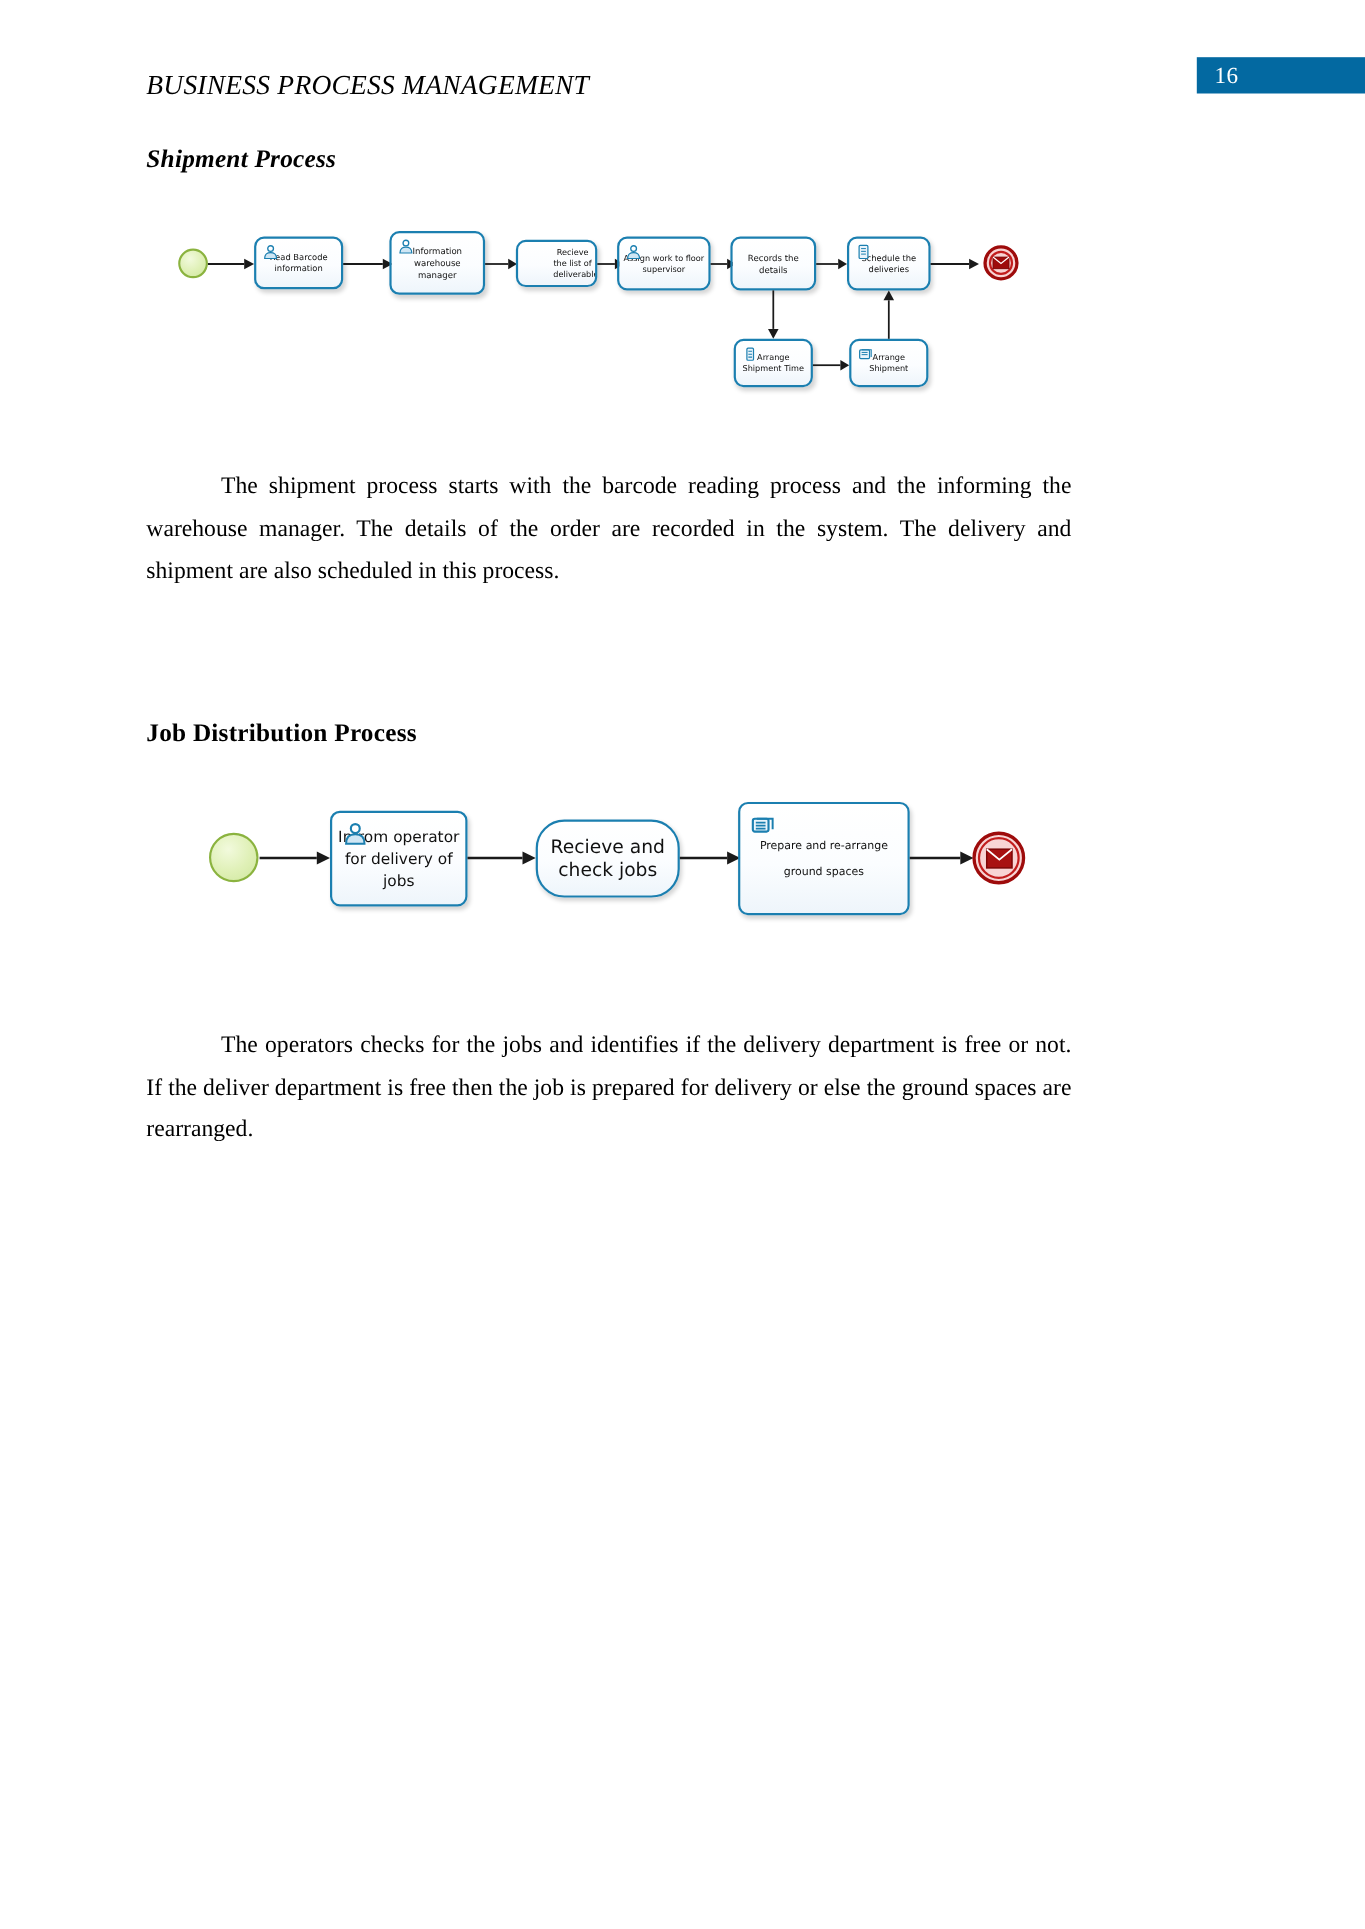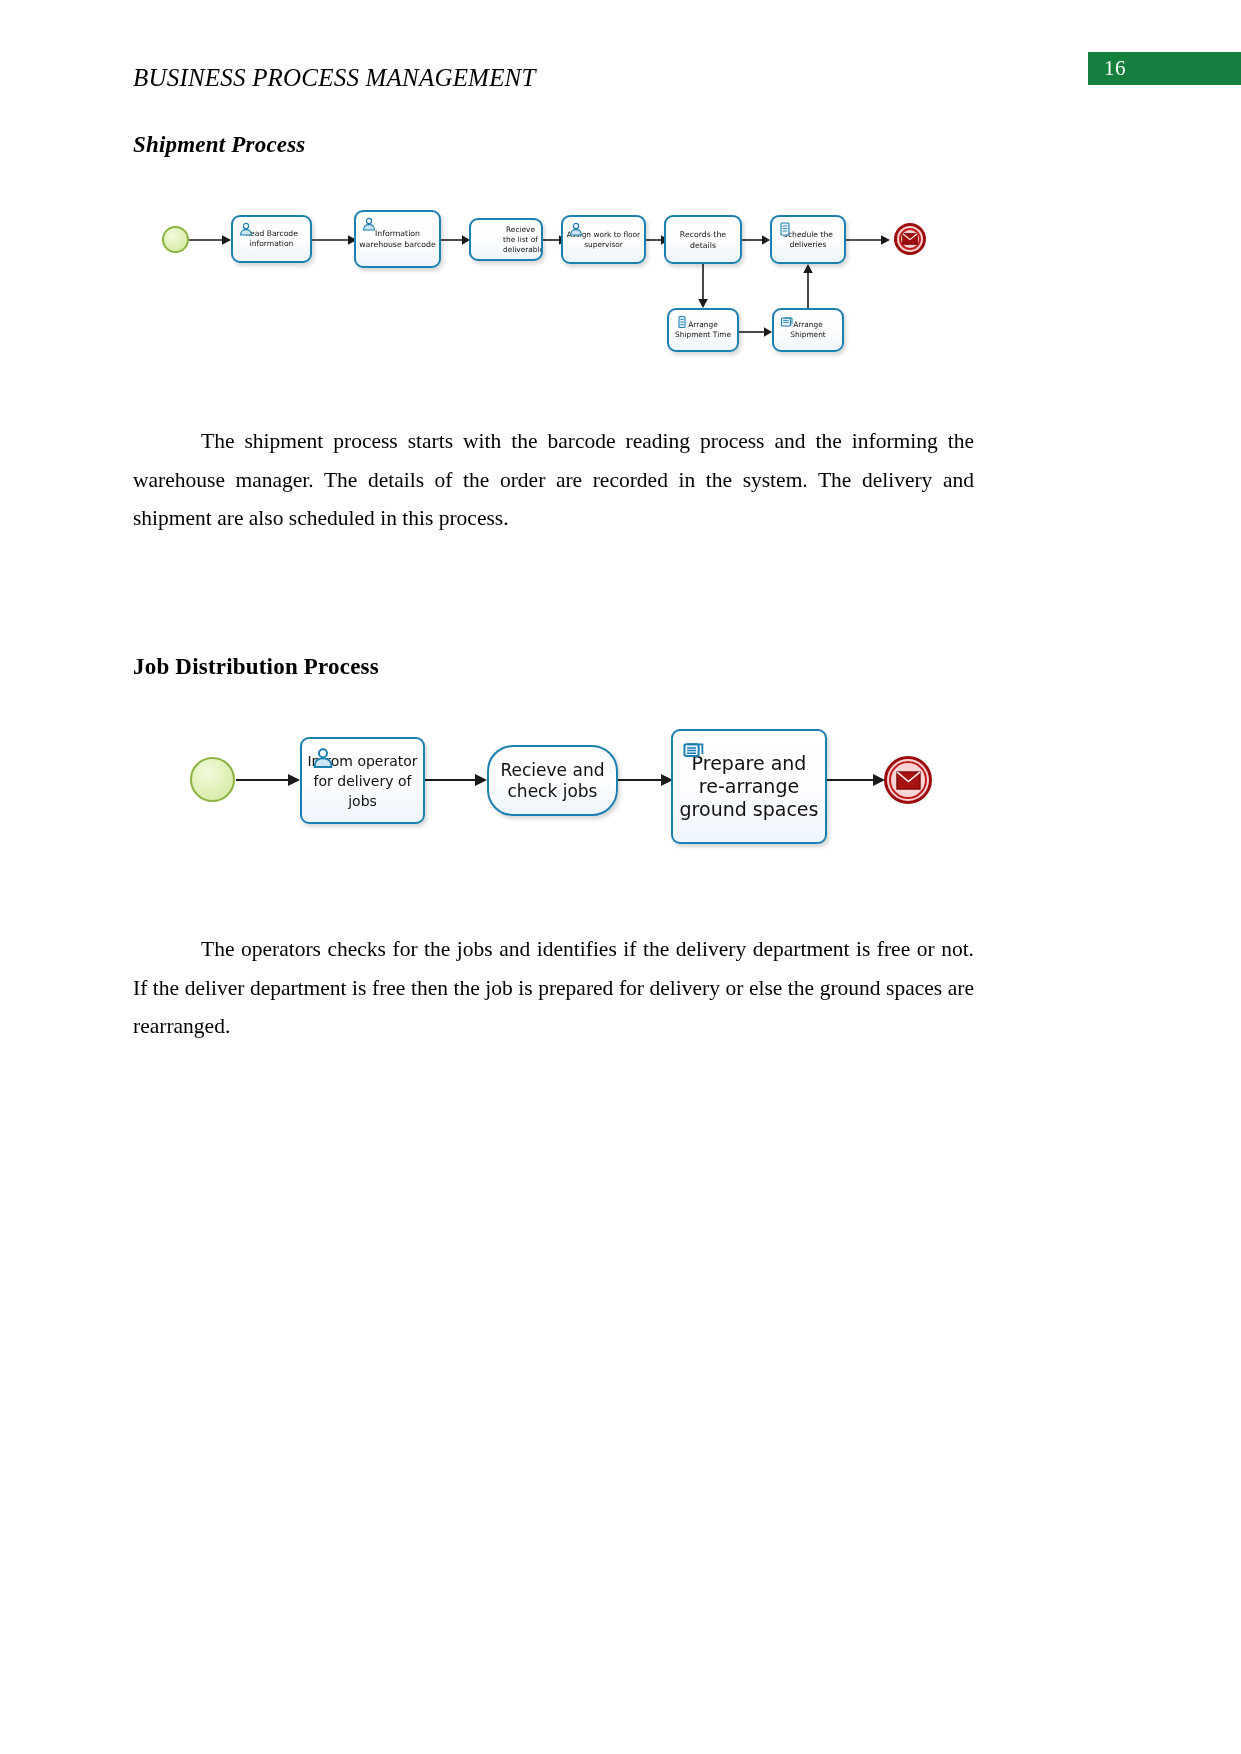--- a/index.html
+++ b/index.html
@@ -16,21 +16,21 @@
     overflow: hidden;
   }
 
   
   .page-badge {
     position: absolute;
     left: 1088px;
     top: 52px;
     width: 153px;
     height: 33px;
-    background: #15803d;
+    background: #0369a1;
     color: #ffffff;
     font-family: "Liberation Serif", "DejaVu Serif", serif;
     font-size: 21px;
     line-height: 33px;
     padding-left: 16px;
     box-sizing: border-box;
     letter-spacing: 0.5px;
   }
   .running-head {
     position: absolute;
@@ -174,21 +174,21 @@
       <line x1="0" y1="9" x2="36" y2="9" stroke="#1a1a1a" stroke-width="1.6"></line>
       <path d="M36 4.2 L45 9 L36 13.8 Z" fill="#1a1a1a"></path>
     </svg>
   </div>
 
   <div class="bpmn-task" style="left:354px; top:20px; width:87px; height:58px; font-size:7.8px; line-height:11px;">
     <svg class="task-icon" viewBox="0 0 16 16">
       <circle cx="8" cy="5" r="2.6" fill="none" stroke="#1b7fb0" stroke-width="1.2"></circle>
       <path d="M2.6 14 C2.6 10 5 8.6 8 8.6 C11 8.6 13.4 10 13.4 14 Z" fill="#cfe6f4" stroke="#1b7fb0" stroke-width="1.1"></path>
     </svg>
-    <span class="task-label">Information warehouse barcode</span>
+    <span class="task-label">Information warehouse manager</span>
   </div>
 
   <div class="flow-arrow" style="left:441px; top:41px; width:29px; height:18px;">
     <svg width="29" height="18" viewBox="0 0 29 18">
       <line x1="0" y1="9" x2="21" y2="9" stroke="#1a1a1a" stroke-width="1.6"></line>
       <path d="M21 4.2 L29 9 L21 13.8 Z" fill="#1a1a1a"></path>
     </svg>
   </div>
 
   <div class="bpmn-task" style="left:469px; top:28px; width:74px; height:43px; font-size:7.4px; line-height:10px;padding-left:32px;">
@@ -329,21 +329,21 @@
     <span class="task-label">Recieve and check jobs</span>
   </div>
 
   <div class="flow-arrow" style="left:618px; top:70px; width:55px; height:20px;">
     <svg width="55" height="20" viewBox="0 0 55 20">
       <line x1="0" y1="10" x2="43" y2="10" stroke="#1a1a1a" stroke-width="2.2"></line>
       <path d="M43 4 L55 10 L43 16 Z" fill="#1a1a1a"></path>
     </svg>
   </div>
 
-  <div class="bpmn-task" style="left:671px; top:29px; width:156px; height:115px; font-size:19px; line-height:23px;">
+  <div class="bpmn-task" style="left:671px; top:29px; width:156px; height:103px; font-size:10px; line-height:23px;">
     <svg class="task-icon big" viewBox="0 0 16 16">
       <rect x="1.6" y="4.2" width="9.5" height="7.8" rx="1.2" fill="#e9f4fb" stroke="#1b7fb0" stroke-width="1.3"></rect>
       <path d="M4 4.2 L13.6 4.2 L13.6 10.6" fill="none" stroke="#1b7fb0" stroke-width="1.2"></path>
       <line x1="3.4" y1="6.6" x2="9.3" y2="6.6" stroke="#1b7fb0" stroke-width="1"></line>
       <line x1="3.4" y1="8.4" x2="9.3" y2="8.4" stroke="#1b7fb0" stroke-width="1"></line>
       <line x1="3.4" y1="10.2" x2="9.3" y2="10.2" stroke="#1b7fb0" stroke-width="1"></line>
     </svg>
     <span class="task-label">Prepare and  re-arrange ground spaces</span>
   </div>
 

